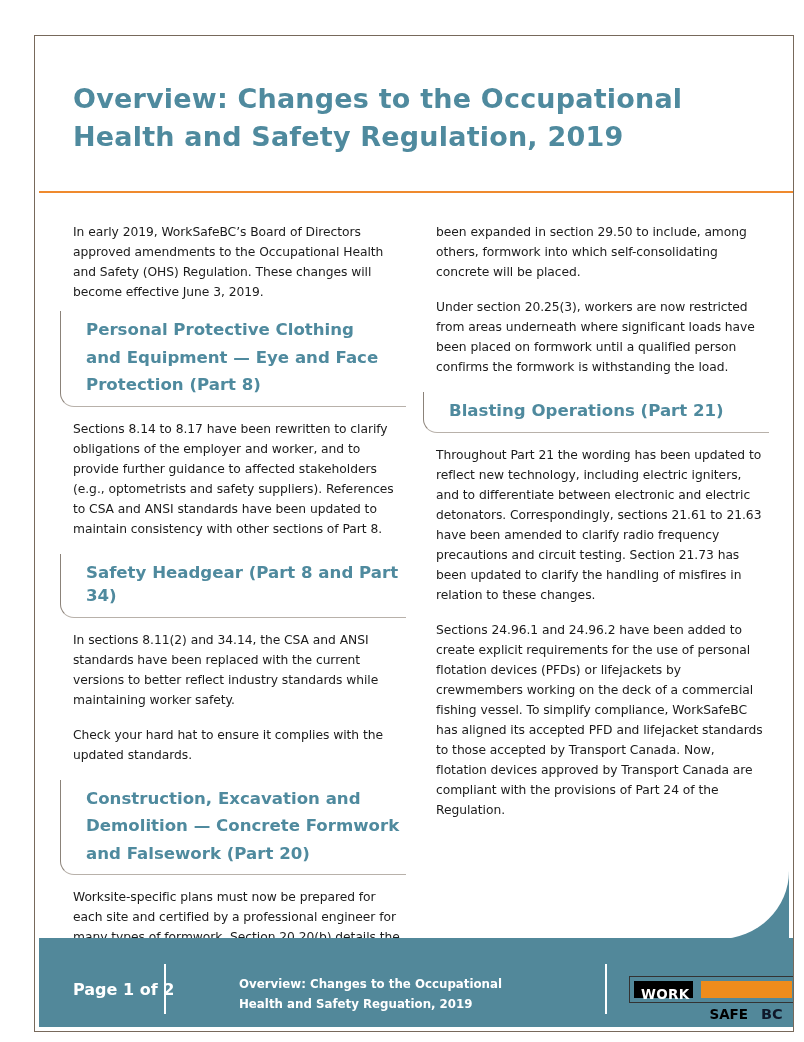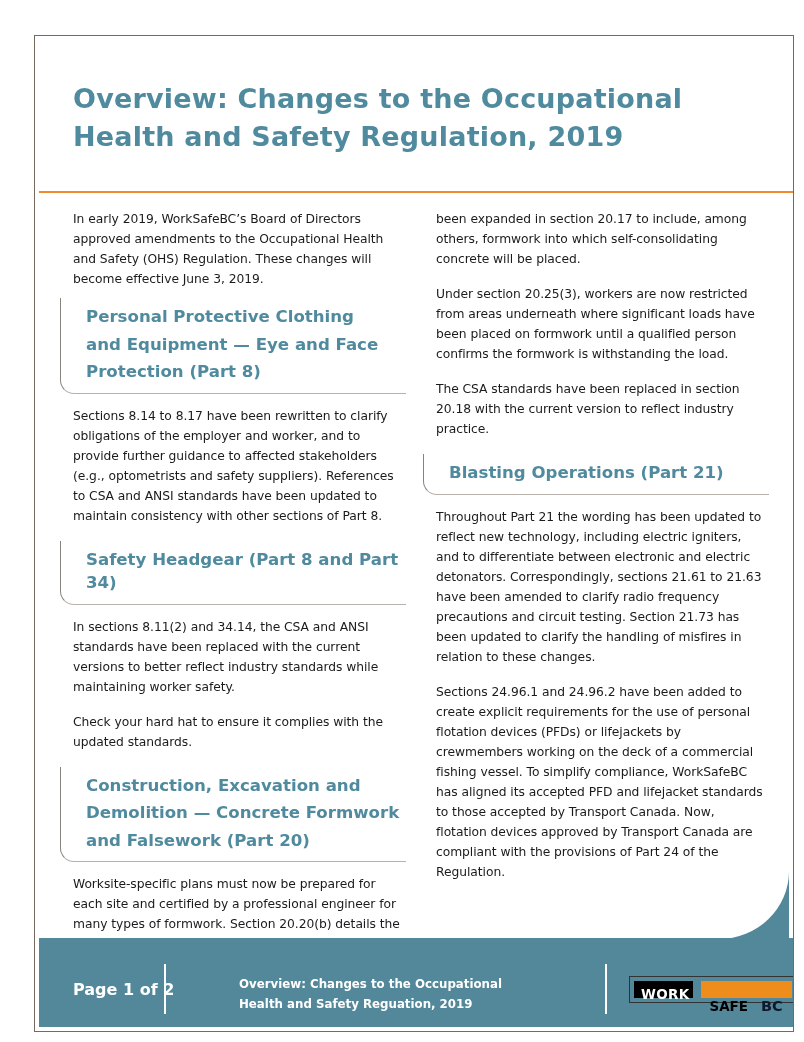--- a/index.html
+++ b/index.html
@@ -11,21 +11,21 @@
     border: 1.5px solid #77695b; background: #ffffff; overflow: hidden;
   }
 
   .title {
     position: absolute; left: 30px; top: 38px; width: 680px;
     font-family: "DejaVu Sans", sans-serif; font-weight: bold;
     font-size: 27px; line-height: 34px; color: #4f8a9e; letter-spacing: 0.2px;
   }
   .rule { position: absolute; left: 0; top: 151px; width: 100%; height: 2px; background: #ef8a2e; }
 
-  .col { position: absolute; top: 165px; width: 340px; }
+  .col { position: absolute; top: 178px; width: 340px; }
   .col-left { left: 30px; }
   .col-right { left: 393px; }
 
   .p {
     font-size: 12.3px; line-height: 20px; color: #1b1b1b; margin-bottom: 15px;
     letter-spacing: -0.05px;
   }
   .p-first-left { margin-bottom: 9px; }
 
   .h {
@@ -61,21 +61,21 @@
   }
   .logo {
     position: absolute; left: 586px; top: 34px; height: 27px; display: flex;
     border: 1px solid #333333;
   }
   .logo .work {
     background: #000000; color: #ffffff; font-weight: bold; font-size: 13.5px;
     padding: 0 4px 0 7px; line-height: 26px; letter-spacing: 0.3px;
   }
   .logo .safe-box {
-    background: #ee8c1c; padding: 8px 5px 0 4px; line-height: 26px; display: flex; gap: 5px;
+    background: #ee8c1c; padding: 16px 5px 0 4px; line-height: 26px; display: flex; gap: 5px;
   }
   .logo .safe { color: #000000; font-weight: bold; font-size: 13.5px; }
   .logo .bc { color: #0f172a; font-weight: bold; font-size: 14.5px; text-align: right; }
 </style>
 </head>
 <body>
 
 <div class="page">
 
   <div class="title">
@@ -102,23 +102,22 @@
 
     <div class="h">
       <span>Construction, Excavation and</span>
       <span>Demolition — Concrete Formwork</span>
       <span>and Falsework (Part 20)</span>
     </div>
     <p class="p">Worksite-specific plans must now be prepared for each site and certified by a professional engineer for many types of formwork. Section 20.20(b) details the information that is required for worksite-specific plans. The types of formwork, and any associated falsework or reshoring, that require engineer certification have</p>
   </div>
 
   <div class="col col-right">
-    <p class="p">been expanded in section 20.17 to include, among others, formwork into which self-consolidating concrete will be placed.</p>
+    <p class="p">been expanded in section 29.50 to include, among others, formwork into which self-consolidating concrete will be placed.</p>
     <p class="p">Under section 20.25(3), workers are now restricted from areas underneath where significant loads have been placed on formwork until a qualified person confirms the formwork is withstanding the load.</p>
-    <p class="p">The CSA standards have been replaced in section 20.18 with the current version to reflect industry practice.</p>
 
     <div class="h">
       <span>Blasting Operations (Part 21)</span>
     </div>
     <p class="p">Throughout Part 21 the wording has been updated to reflect new technology, including electric igniters, and to differentiate between electronic and electric detonators. Correspondingly, sections 21.61 to 21.63 have been amended to clarify radio frequency precautions and circuit testing. Section 21.73 has been updated to clarify the handling of misfires in relation to these changes.</p>
 
     <p class="p">Sections 24.96.1 and 24.96.2 have been added to create explicit requirements for the use of personal flotation devices (PFDs) or lifejackets by crewmembers working on the deck of a commercial fishing vessel. To simplify compliance, WorkSafeBC has aligned its accepted PFD and lifejacket standards to those accepted by Transport Canada. Now, flotation devices approved by Transport Canada are compliant with the provisions of Part 24 of the Regulation.</p>
   </div>
 
   <div class="curve"></div>

